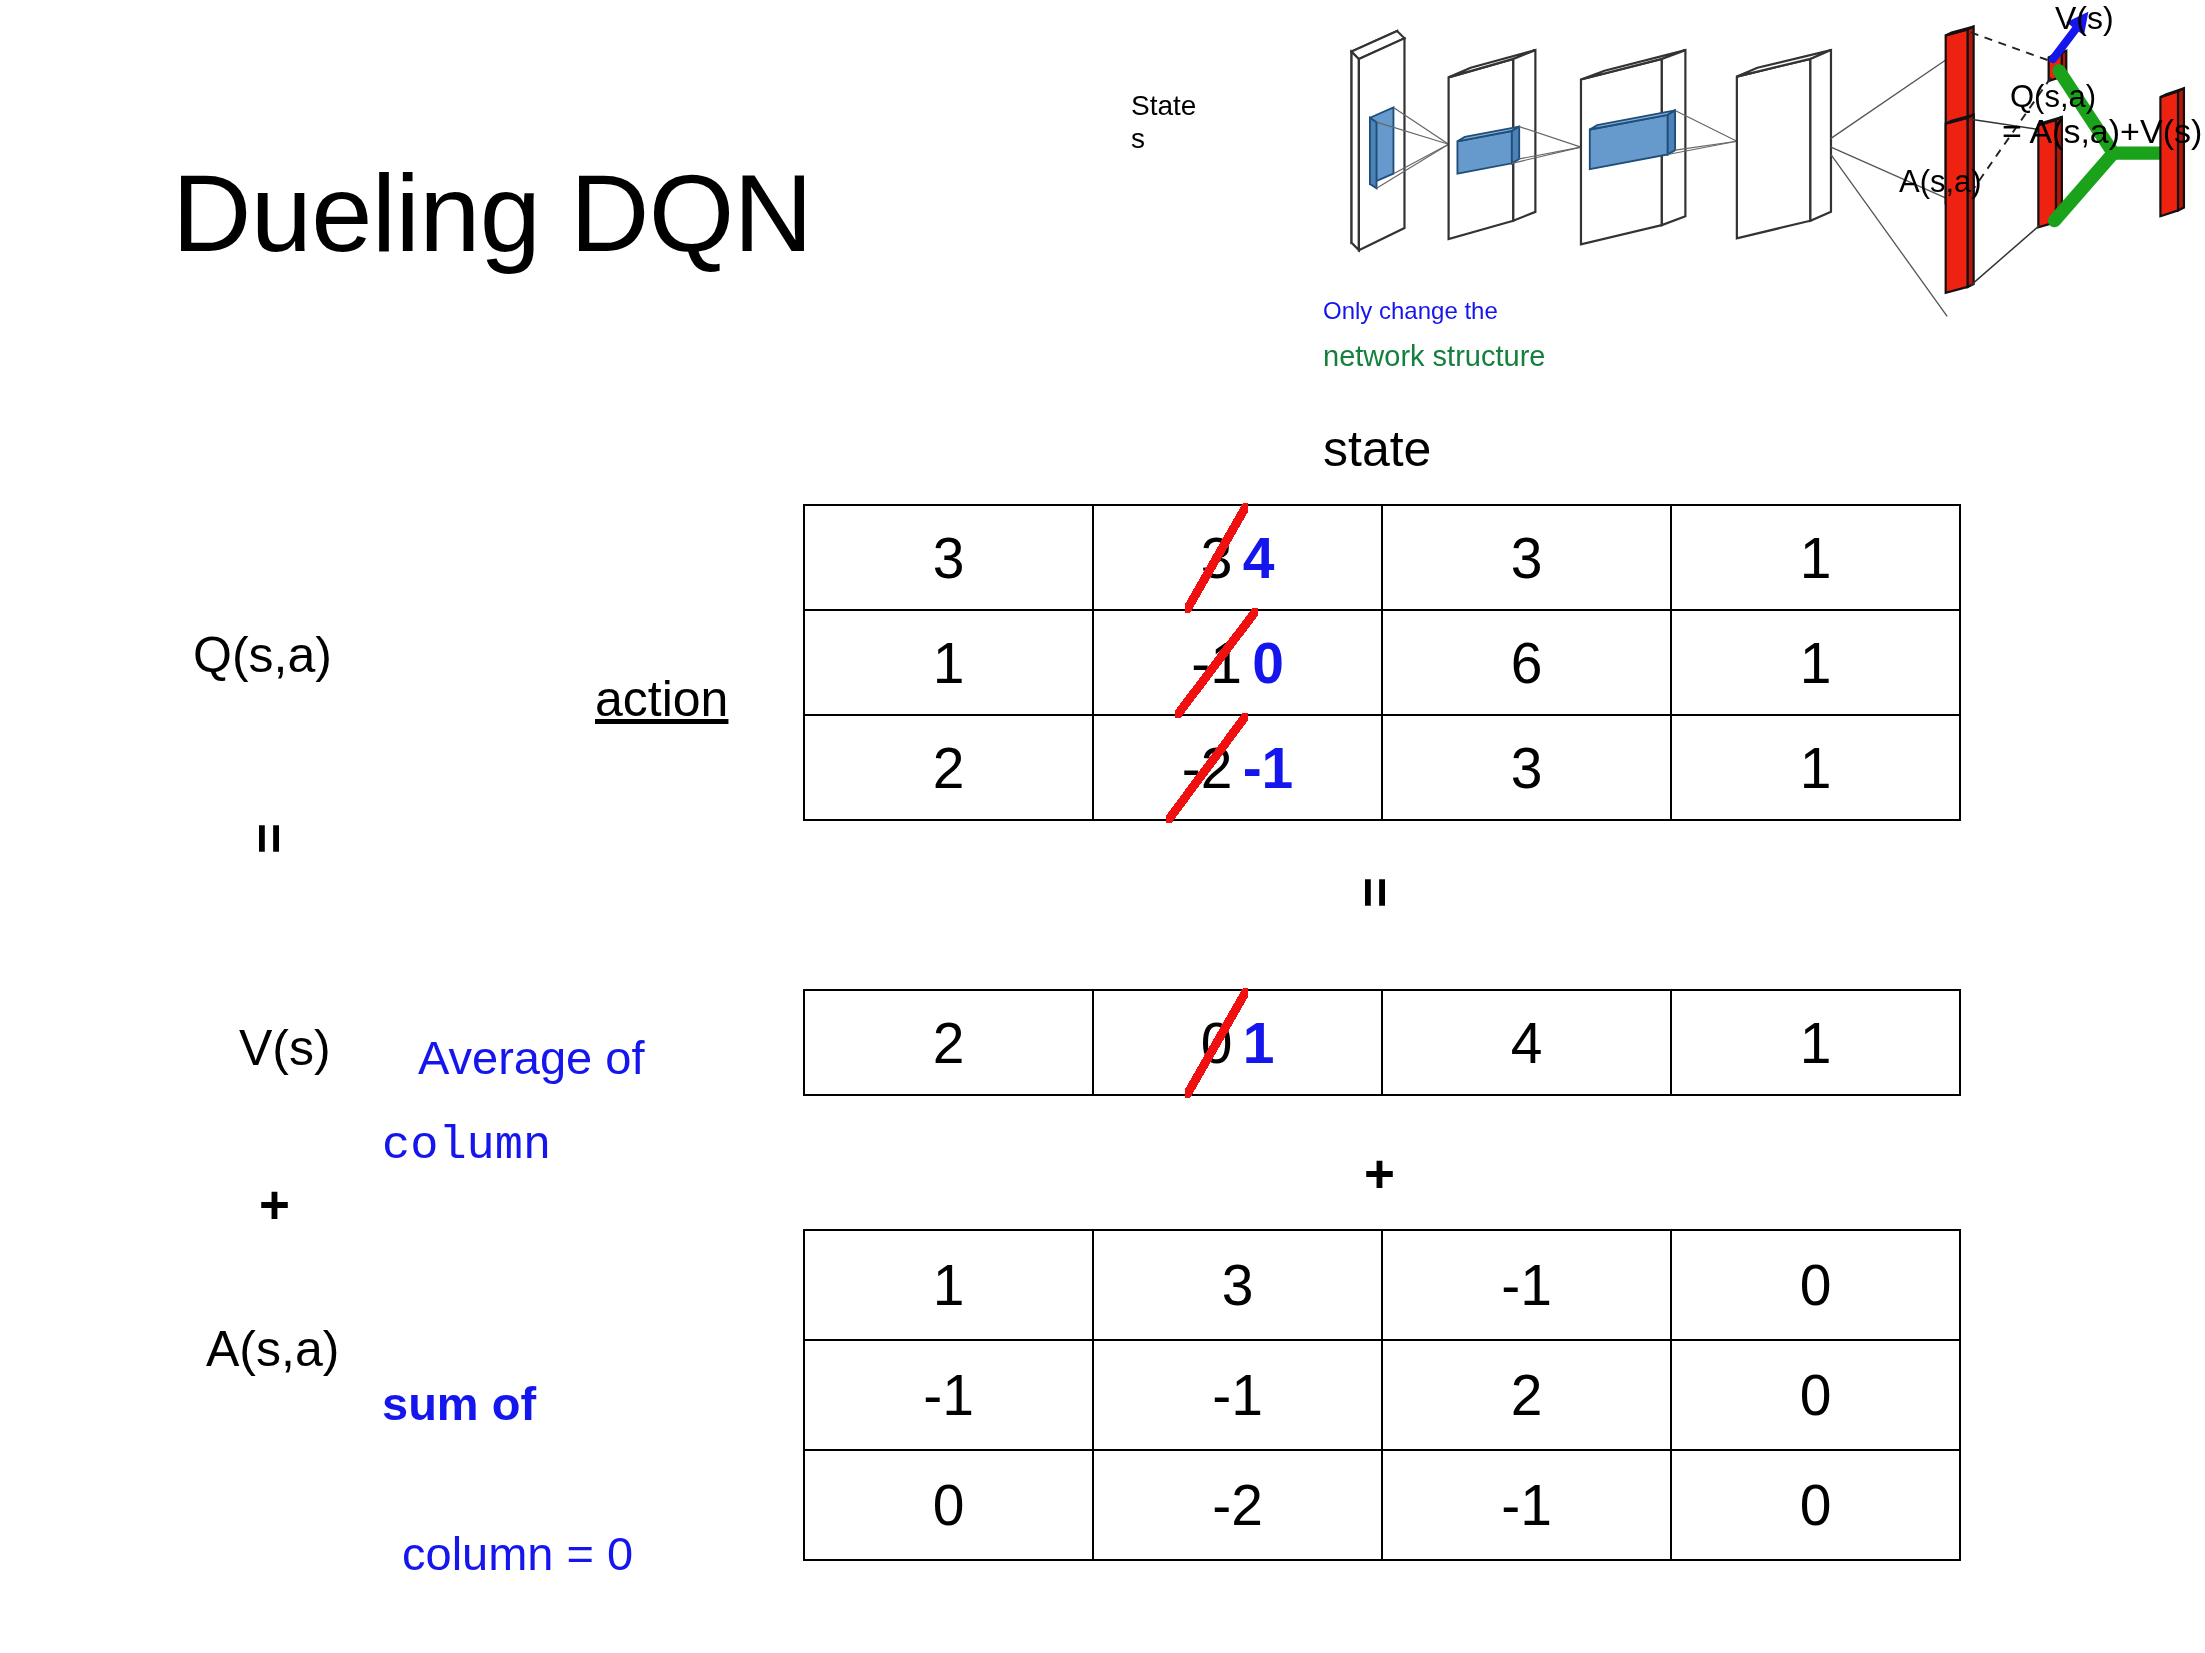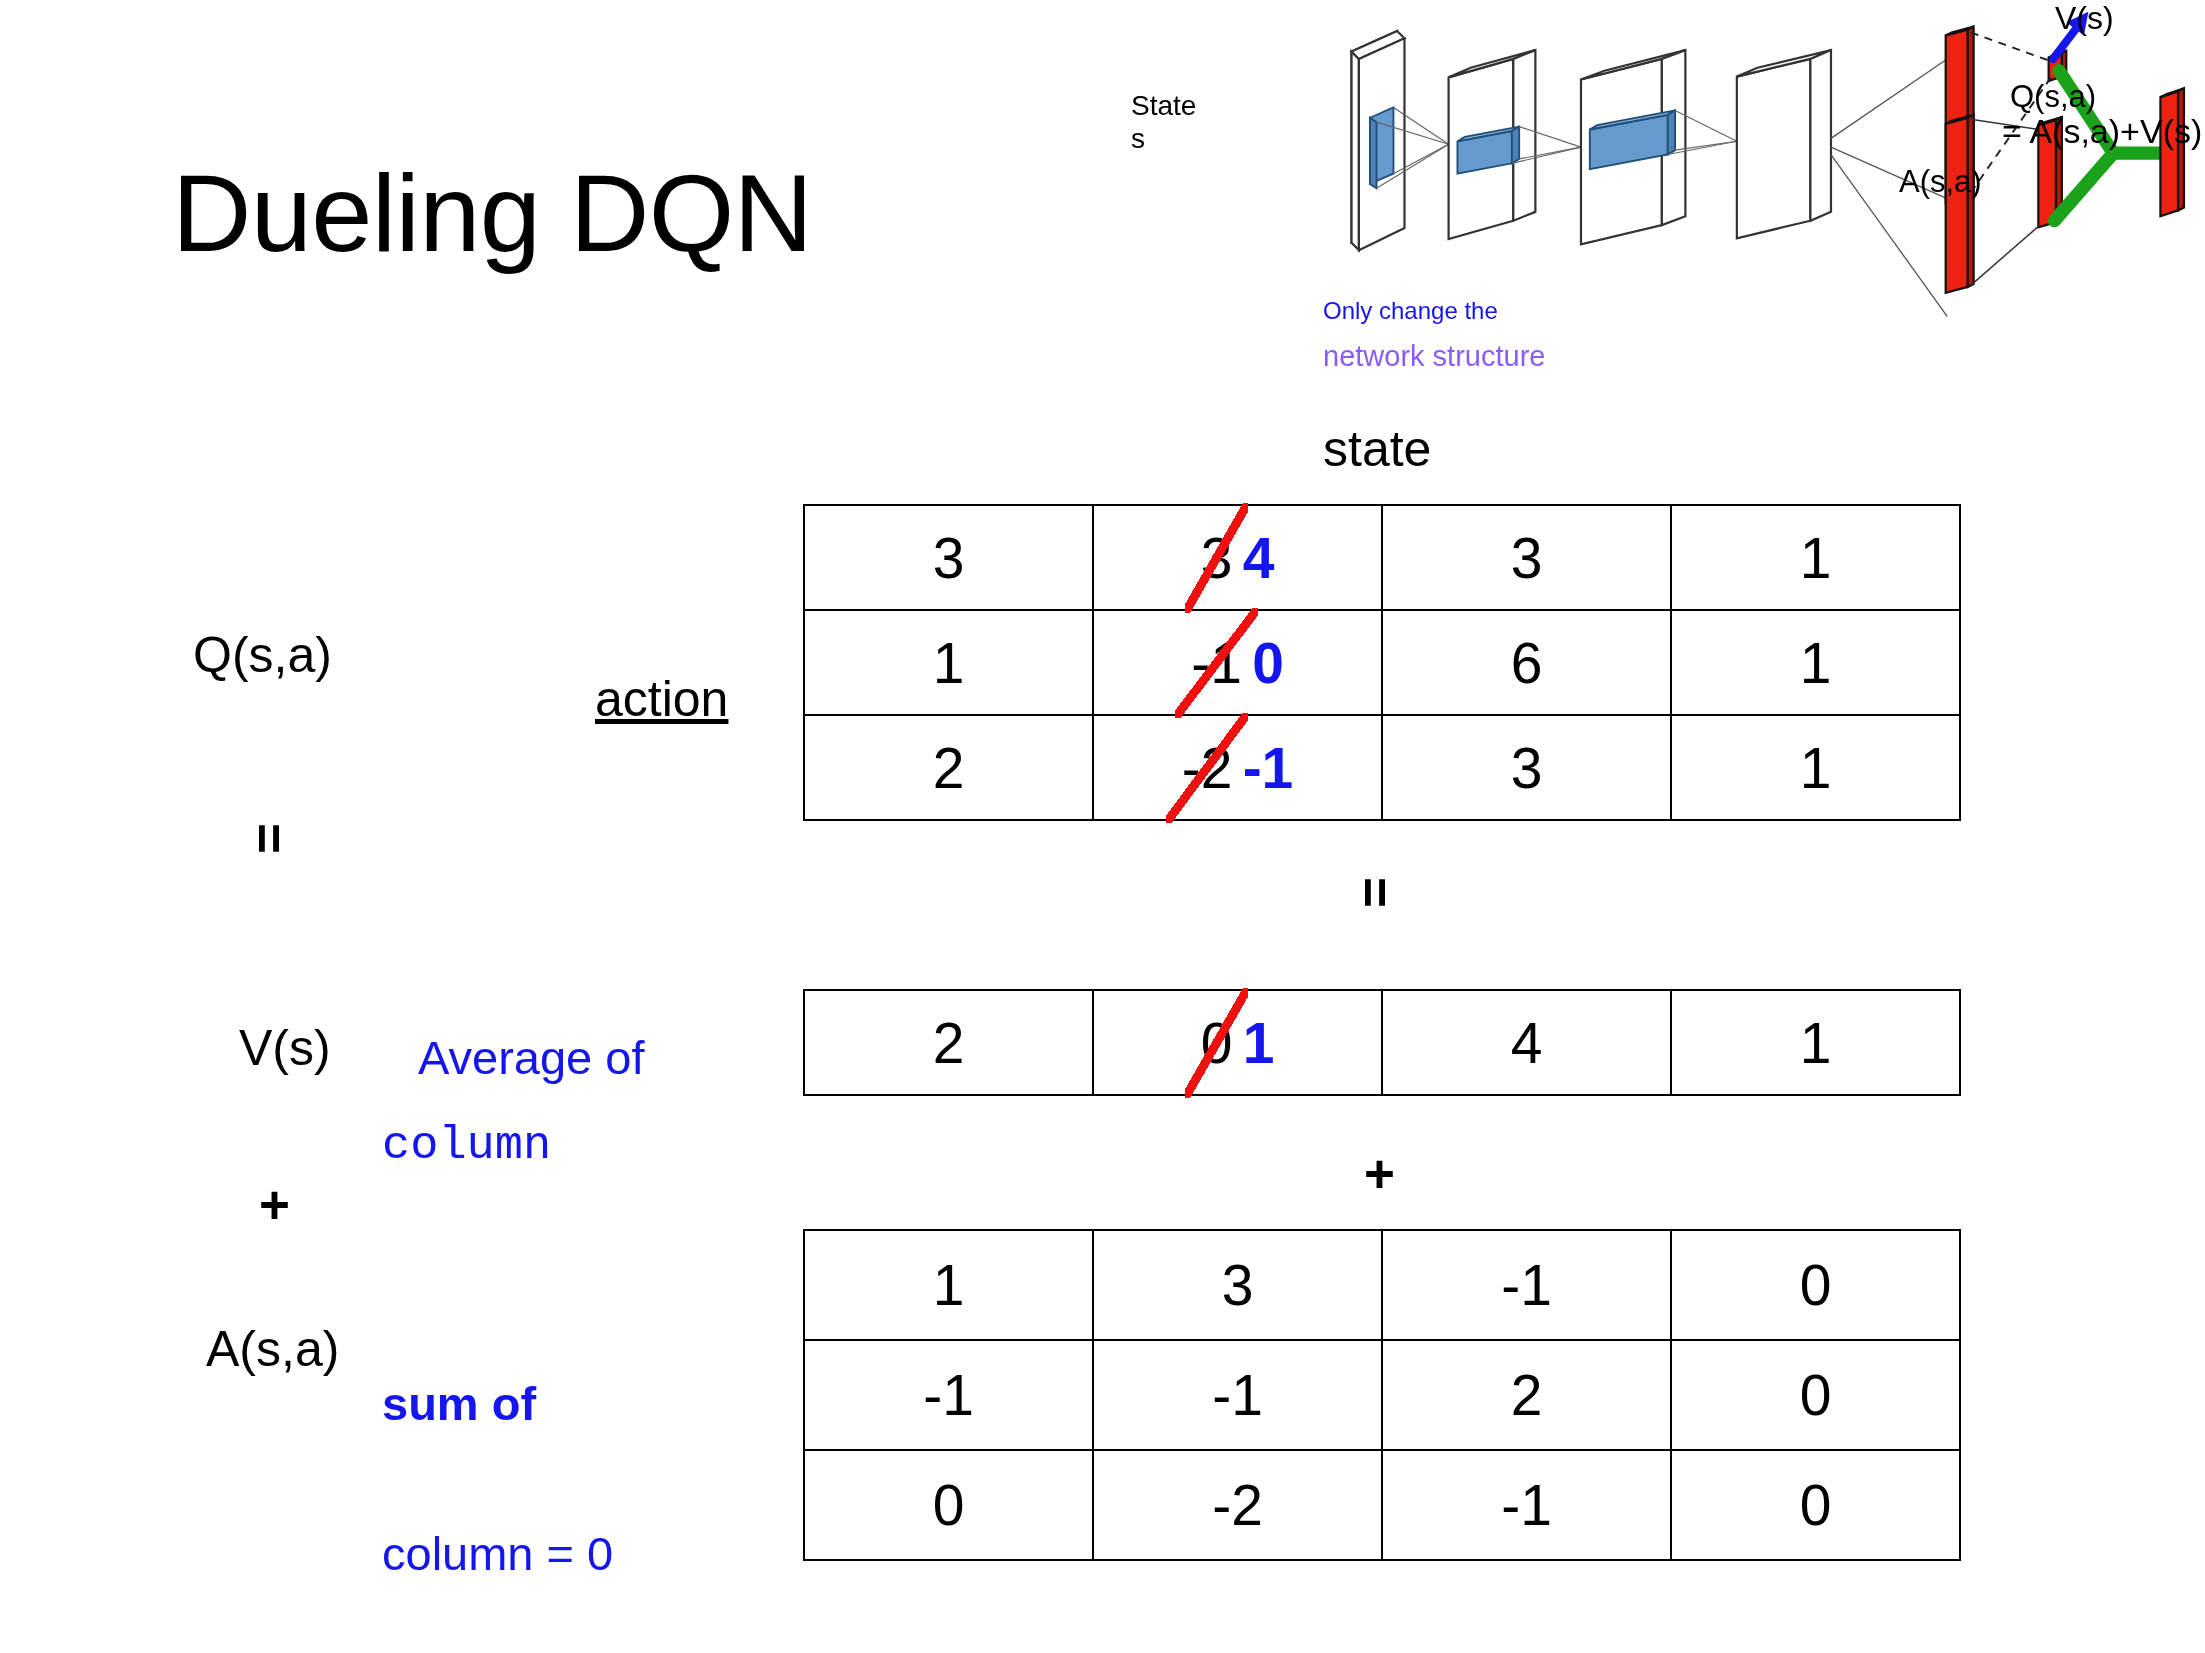--- a/index.html
+++ b/index.html
@@ -223,38 +223,38 @@
     <g>
       <line x1="1292" y1="80" x2="1330" y2="30" stroke="#1515ee" stroke-width="11" stroke-linecap="round"></line>
       <polygon points="1340,16 1310,30 1334,48" fill="#1515ee"></polygon>
     </g>
   </svg>
 </div>
 
 <div class="abs" style="left:1131px; top:90px; font-size:28px;">State</div>
 <div class="abs" style="left:1131px; top:123px; font-size:28px;">s</div>
 <div class="abs" style="left:1323px; top:297px; font-size:24px; color:#1515ee;">Only change the</div>
-<div class="abs" style="left:1323px; top:340px; font-size:29px; color:#8b5cf6;">network structure</div>
+<div class="abs" style="left:1323px; top:340px; font-size:29px; color:#15803d;">network structure</div>
 <div class="abs" style="left:2055px; top:0px; font-size:32px;">V(s)</div>
 <div class="abs" style="left:1899px; top:164px; font-size:31px;">A(s,a)</div>
 <div class="abs" style="left:2010px; top:79px; font-size:31px;">Q(s,a)</div>
 <div class="abs" style="left:2002px; top:112px; font-size:34px;">= A(s,a)+V(s)</div>
 
 <div class="abs plain-label" style="left:1323px; top:423px;">state</div>
 <div class="abs plain-label" style="left:595px; top:673px;text-decoration:underline;">action</div>
 
 <div class="abs plain-label" style="left:193px; top:629px;">Q(s,a)</div>
 <div class="abs eq-sign" style="left:254px; top:812px;">=</div>
 <div class="abs plain-label" style="left:239px; top:1022px;">V(s)</div>
 <div class="abs blue-label" style="left:382px; top:1029px;margin-left:36px;">Average of</div>
 <div class="abs blue-label" style="left:382px; top:1117px;font-family:Liberation Mono, monospace;">column</div>
 <div class="abs plus-sign" style="left:259px; top:1178px;">+</div>
 <div class="abs plain-label" style="left:206px; top:1323px;">A(s,a)</div>
 <div class="abs blue-label" style="left:382px; top:1375px;font-weight:bold;">sum of</div>
-<div class="abs blue-label" style="left:382px; top:1525px;">column = 0</div>
+<div class="abs blue-label" style="left:402px; top:1525px;">column = 0</div>
 
 <div class="abs eq-sign" style="left:1360px; top:866px;">=</div>
 <div class="abs plus-sign" style="left:1364px; top:1147px;">+</div>
 
 <table class="grid-table abs" id="q-table" style="left:803px; top:504px;">
   <tbody>
     <tr>
       <td>
           <div class="cell-inner">
             <span>3</span>

